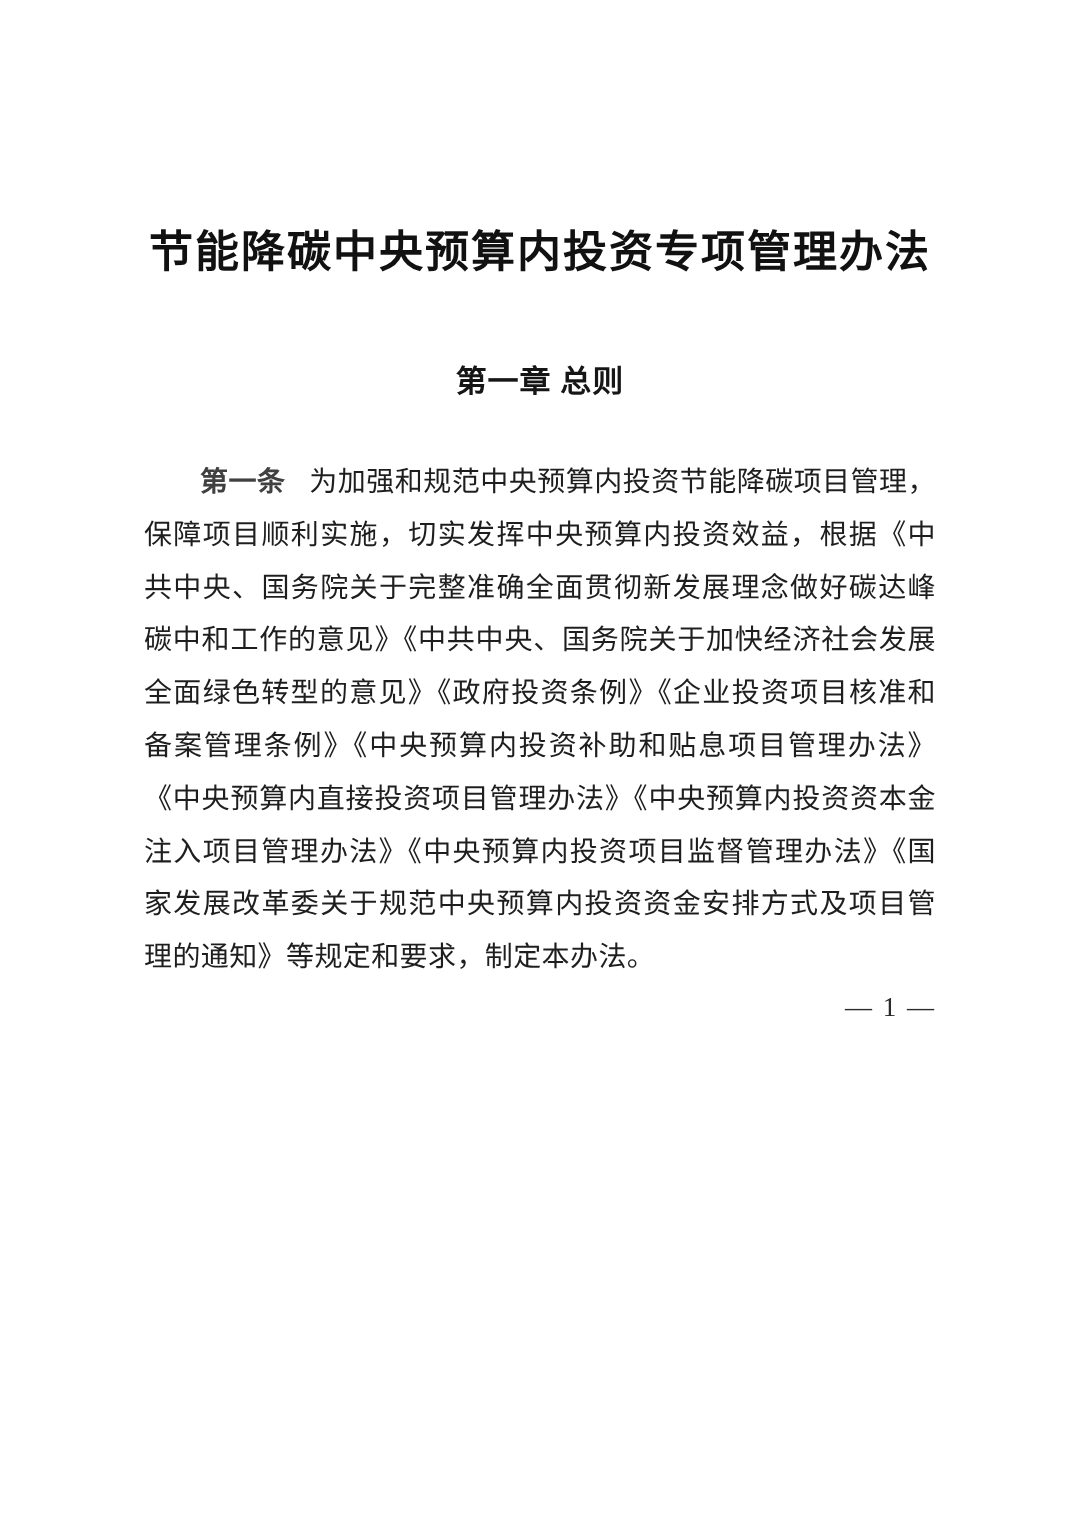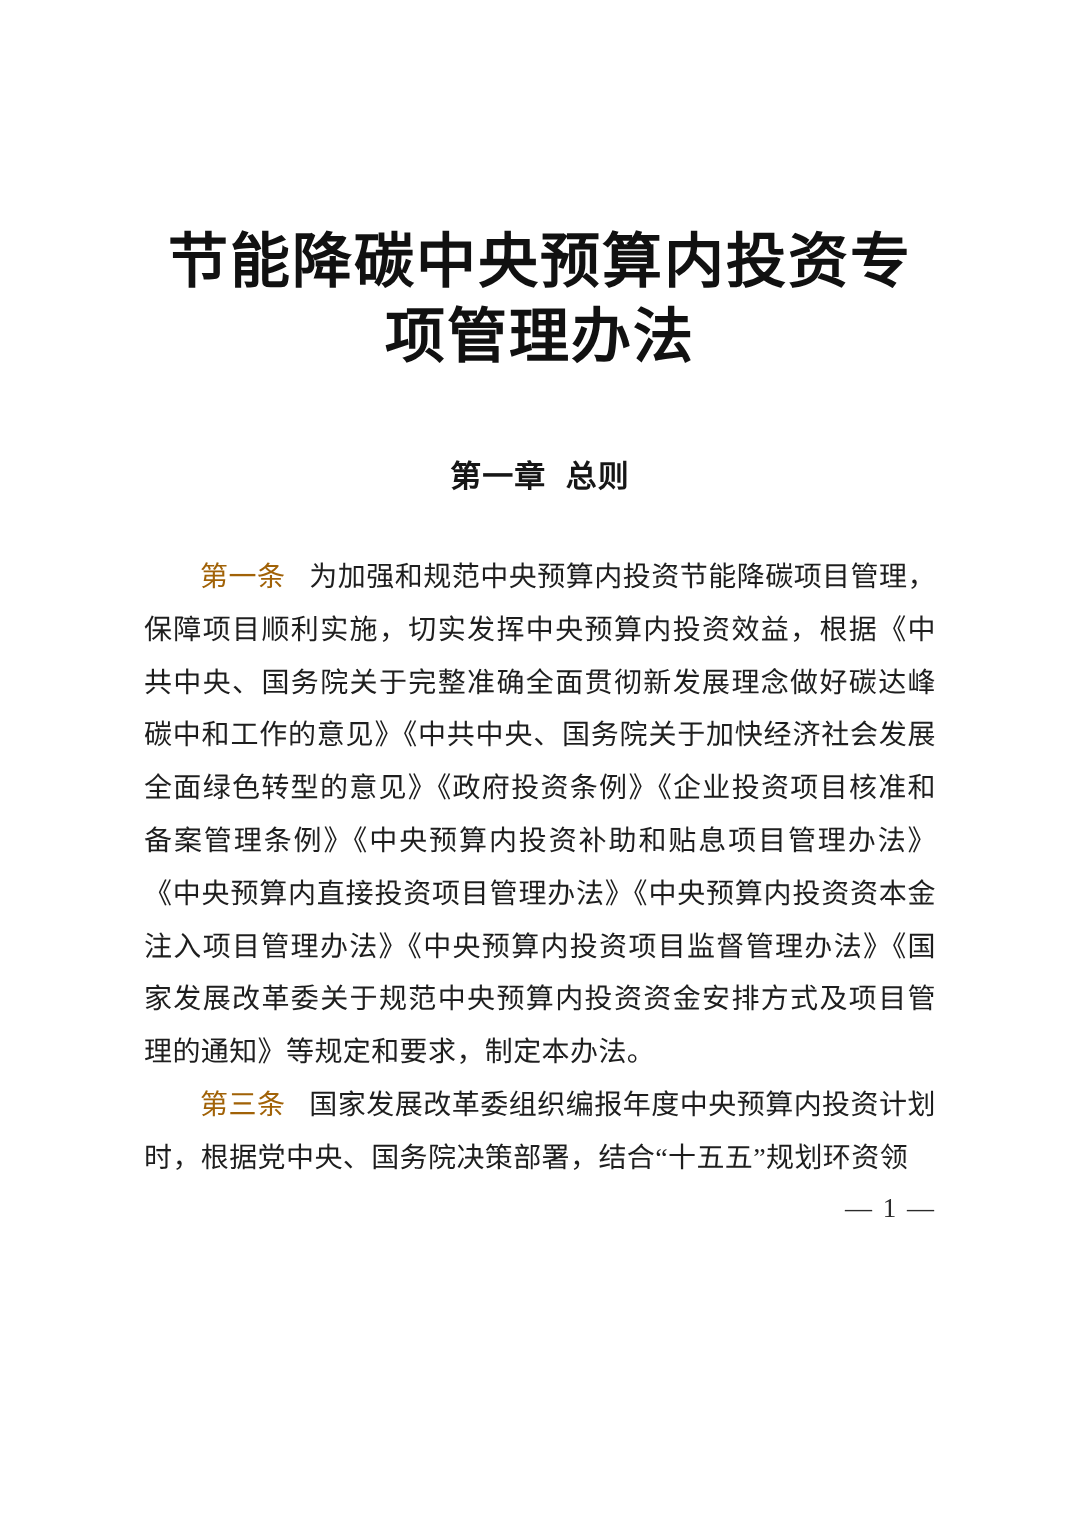--- a/index.html
+++ b/index.html
@@ -14,28 +14,28 @@
     overflow: hidden;
   }
   .content {
     width: 792px;
     margin: 0 auto;
     padding-top: 224px;
   }
   .doc-title {
     font-family: "DejaVu Serif", "Liberation Serif", serif;
     font-weight: 700;
-    font-size: 60px;
+    font-size: 44px;
     line-height: 1.25;
     letter-spacing: 2px;
     text-align: center;
     color: #111111;
   }
   .chapter-heading {
-    font-family: Liberation Mono, monospace;
+    font-family: Liberation Serif, serif;
     font-weight: 700;
     font-size: 31px;
     text-align: center;
     margin-top: 77px;
     letter-spacing: 1px;
     color: #161616;
   }
   .body-text {
     margin-top: 55px;
     font-family: "Liberation Serif", "DejaVu Serif", serif;
@@ -43,22 +43,22 @@
     line-height: 52.8px;
     letter-spacing: 0.4px;
     text-align: justify;
     text-justify: inter-character;
     color: #1e1e1e;
   }
   .article {
     text-indent: 2em;
   }
   .article-label {
-    font-weight: 400;
-    color: #a16207;
+    font-weight: 700;
+    color: #404040;
     margin-right: 0.85em;
   }
   .page-number {
     font-family: "Liberation Serif", "DejaVu Serif", serif;
     font-size: 27px;
     text-align: right;
     margin-top: 8px;
     letter-spacing: 2px;
     color: #2a2a2a;
   }
@@ -71,20 +71,19 @@
 
     <h1 class="doc-title">节能降碳中央预算内投资专项管理办法</h1>
 
     <h2 class="chapter-heading">第一章 总则</h2>
 
     <div class="body-text">
 
       <p class="article"><span class="article-label">第一条</span><span>为加强和规范中央预算内投资节能降碳项目管理，保障项目顺利实施，切实发挥中央预算内投资效益，根据《中共中央、国务院关于完整准确全面贯彻新发展理念做好碳达峰碳中和工作的意见》《中共中央、国务院关于加快经济社会发展全面绿色转型的意见》《政府投资条例》《企业投资项目核准和备案管理条例》《中央预算内投资补助和贴息项目管理办法》《中央预算内直接投资项目管理办法》《中央预算内投资资本金注入项目管理办法》《中央预算内投资项目监督管理办法》《国家发展改革委关于规范中央预算内投资资金安排方式及项目管理的通知》等规定和要求，制定本办法。</span></p>
 
 
-      <p class="article"><span class="article-label">第三条</span><span>国家发展改革委组织编报年度中央预算内投资计划时，根据党中央、国务院决策部署，结合“十五五”规划环资领</span></p>
 
     </div>
 
     <div class="page-number">— 1 —</div>
 
   </div>
 </div>
 
 </body></html>

